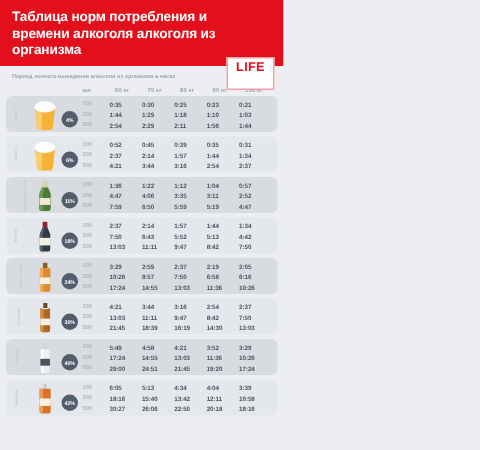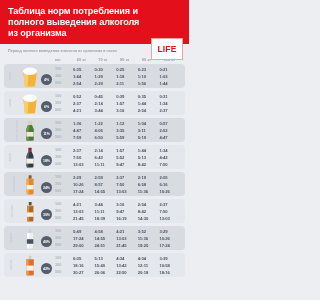--- a/index.html
+++ b/index.html
@@ -28,21 +28,21 @@
     letter-spacing:-0.1px;
     margin:0;
     width:140px;
   }
   .logo{
     position:absolute;
     right:6px;top:38px;
     width:30px;height:20px;
     background:#ffffff;
     border:1px solid #f2a0a5;
-    display:flex;align-items:center;justify-content:center;
+    display:flex;justify-content:center;
   }
   .logo span{
     color:#e3101b;
     font-size:8.5px;
     font-weight:bold;
     letter-spacing:0.2px;
   }
 
   
   .subtitle{
@@ -150,21 +150,21 @@
     text-align:left;
     letter-spacing:-0.05px;
   }
 </style>
 </head>
 <body>
 
 <div class="sheet">
 
   <div class="header">
-    <div class="title">Таблица норм потребления и полного выведения алкоголя из организма</div>
+    <div class="title">Таблица норм потребления и времени алкоголя алкоголя из организма</div>
   </div>
 
   <div class="logo">
     <span>LIFE</span>
   </div>
 
   <div class="subtitle">Период полного выведения алкоголя из организма в часах</div>
 
   <div class="colhead">
     <div class="spacer"></div>

